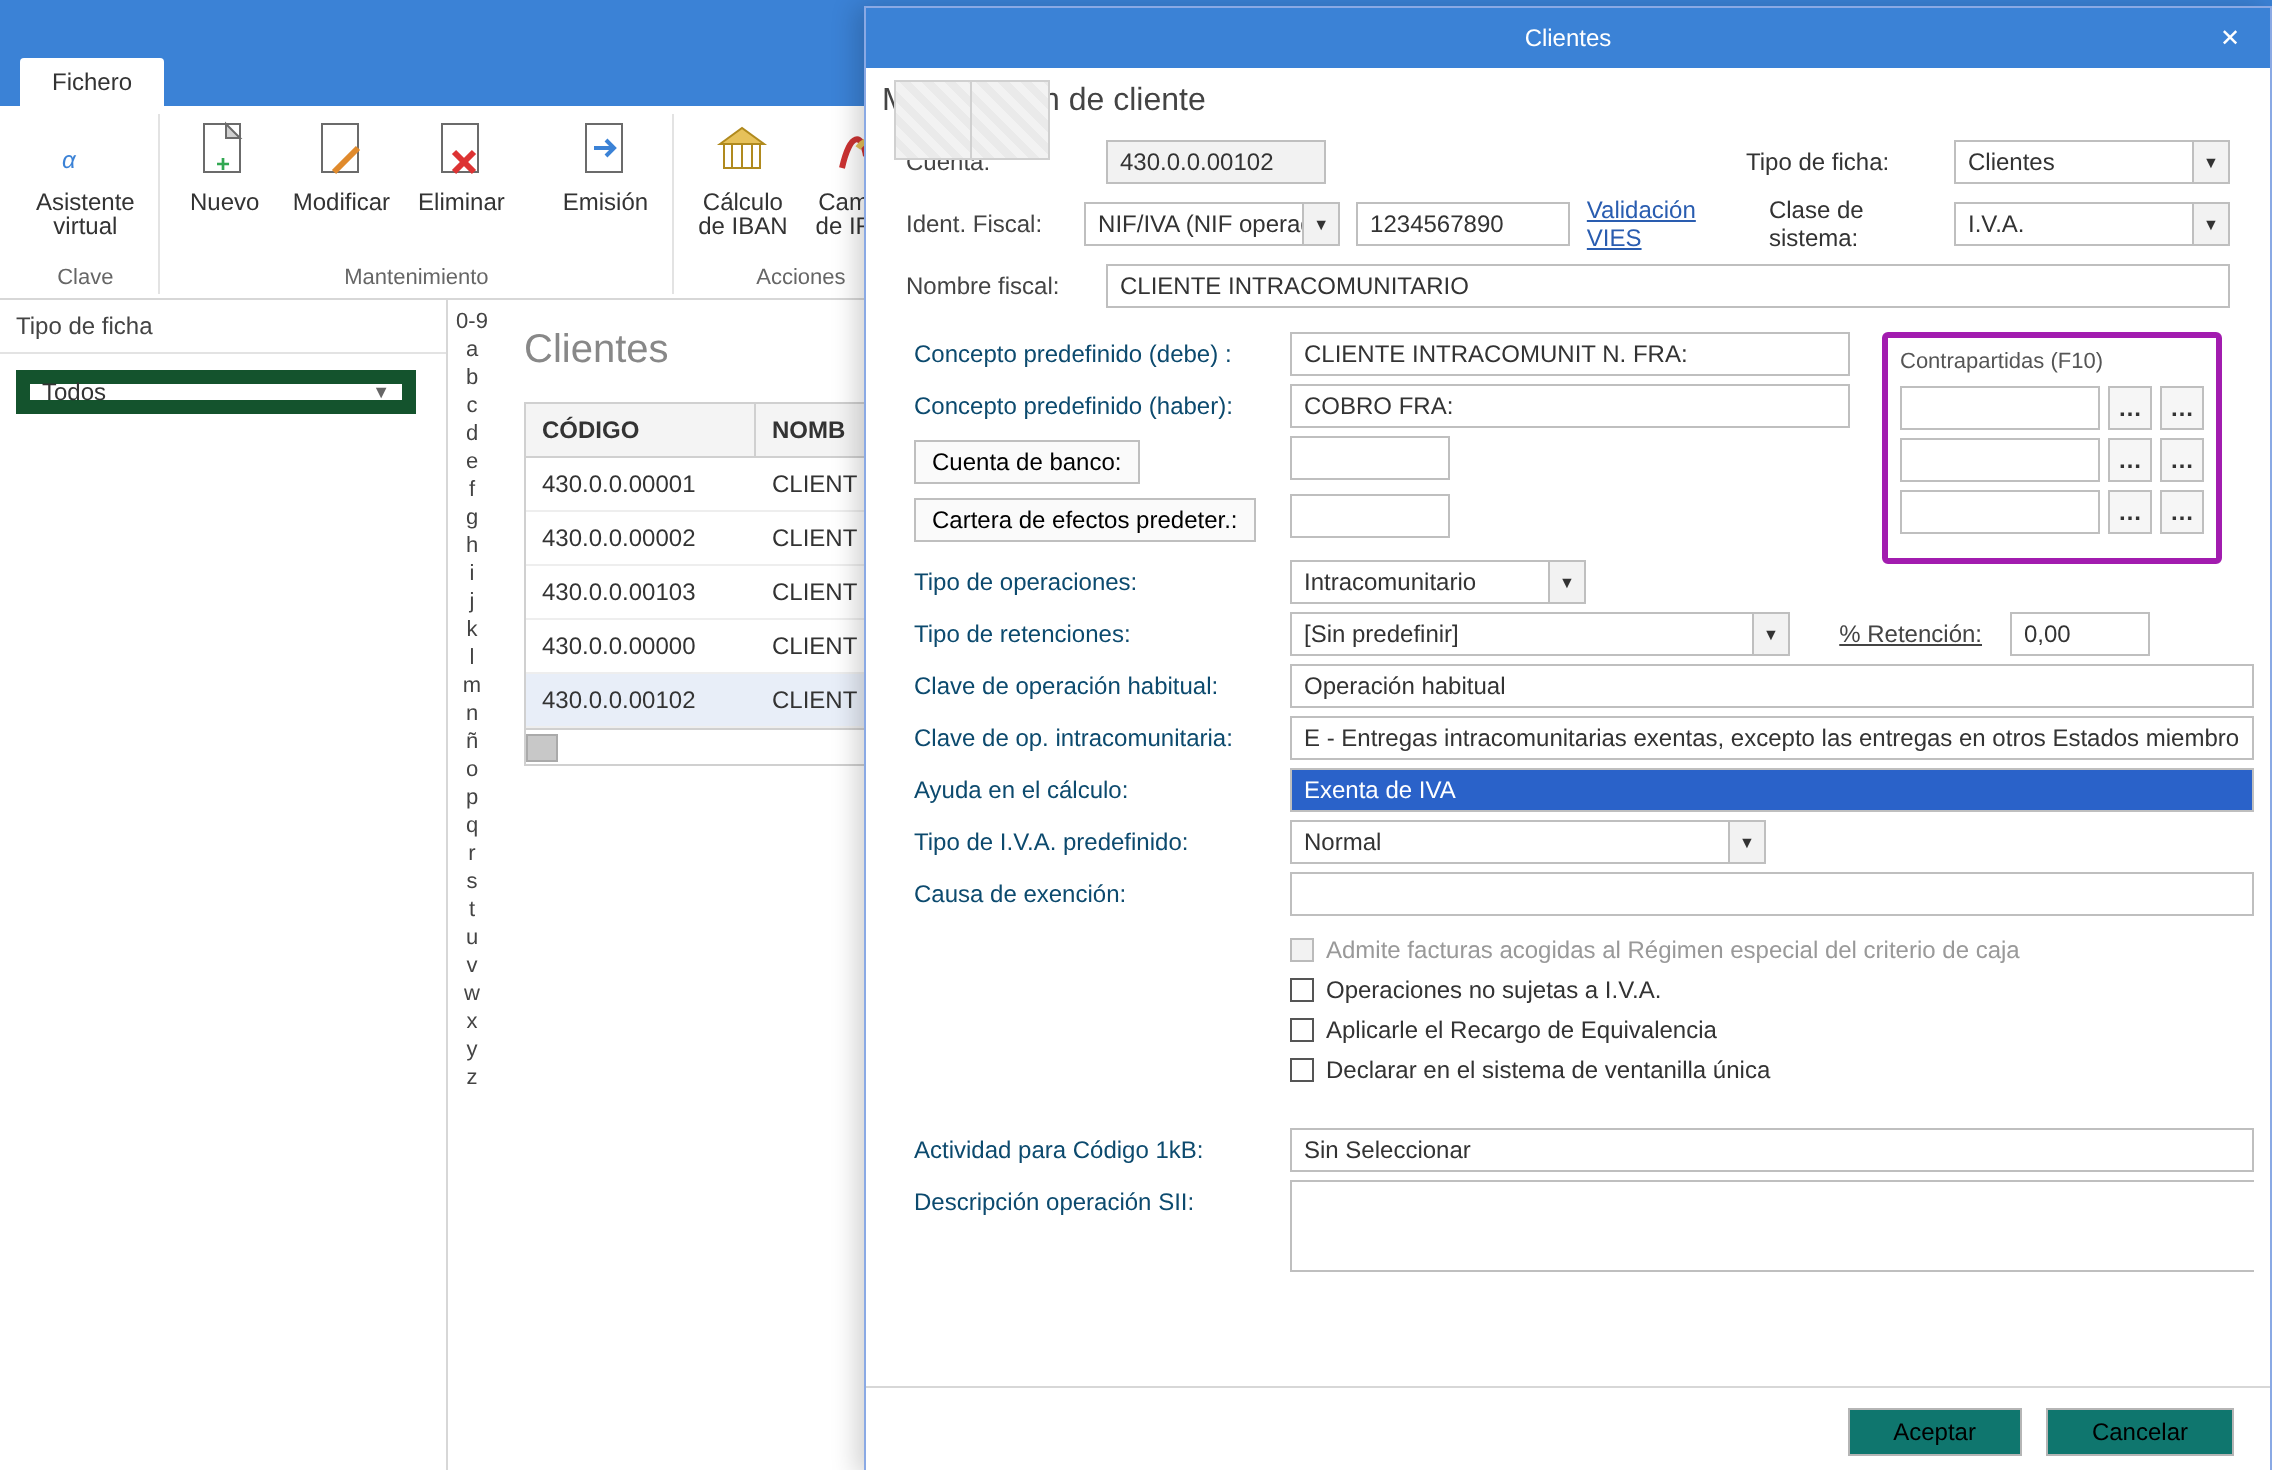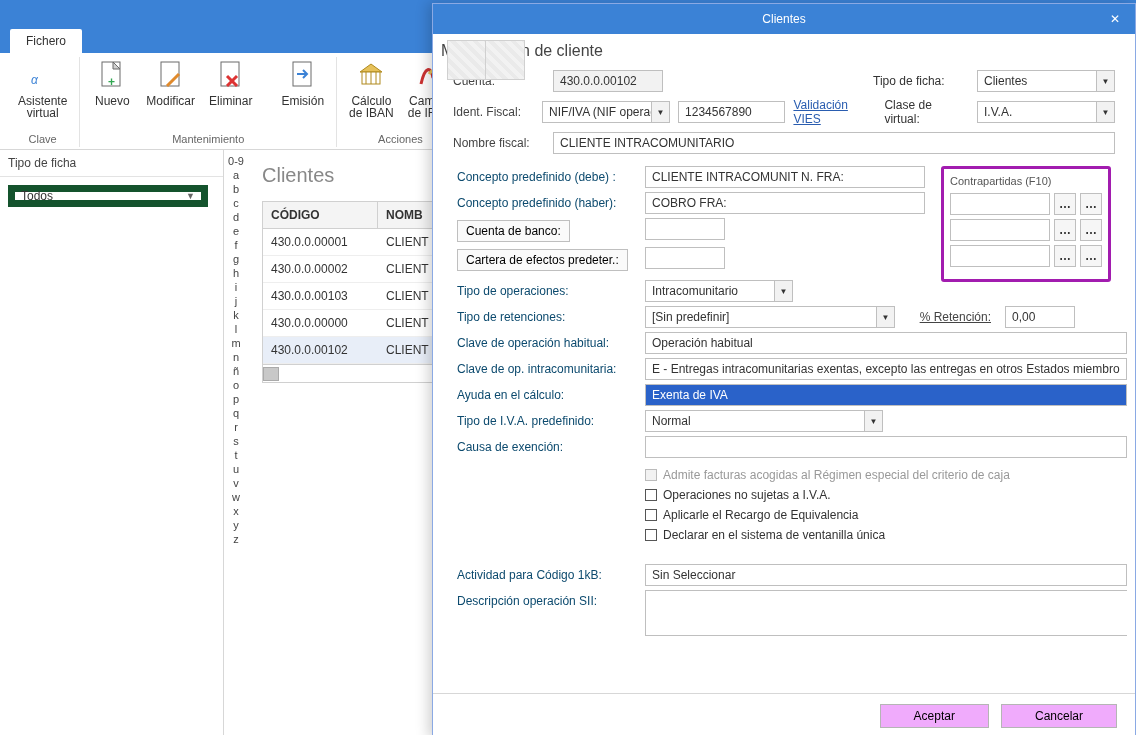--- a/index.html
+++ b/index.html
@@ -81,21 +81,21 @@
 .contra-row { display: flex; gap: 4px; margin-bottom: 4px; }
 .contra-row .input { flex: 1; }
 .dots { width: 22px; height: 22px; border: 1px solid #bfbfbf; background: #f6f6f6; display: flex; align-items: center; justify-content: center; cursor: pointer; font-weight: bold; }
 
 
 .ret-lab { text-align: right; color: #444; padding-right: 4px; text-decoration: underline; }
 .ret-val { width: 70px; text-align: right; }
 
 
 .modal-footer { height: 44px; display: flex; align-items: center; justify-content: flex-end; gap: 12px; padding-right: 18px; border-top: 1px solid #d7d7d7; }
-.btn { border: 1px solid #b5b5b5; background: #f0abfc; padding: 4px 33px; cursor: pointer; }
+.btn { border: 1px solid #b5b5b5; background: #0f766e; padding: 4px 22px; cursor: pointer; }
 
 .textarea { border:1px solid #bfbfbf; min-height:46px; padding:4px; resize:none; position:relative; }
 </style>
 </head>
 <body>
 
 <div class="top-band"></div>
 <div class="ribbon-tabs">
   <div class="ribbon-tab">Fichero</div>
 </div>
@@ -312,21 +312,21 @@
 
       <div class="form-row">
         <label class="fl">Ident. Fiscal:</label>
         <div class="combo">
             <div class="input" style="width:110px;overflow:hidden;white-space:nowrap">NIF/IVA (NIF operad</div>
             <div class="cbtn">▼</div>
           </div>
         <div class="input" style="width:120px">1234567890</div>
         <span class="linklike">Validación VIES</span>
         <div style="flex:1"></div>
-        <label style="width:96px">Clase de virtual:</label>
+        <label style="width:96px">Clase de sistema:</label>
         <div class="combo">
             <div class="input" style="width:120px">I.V.A.</div>
             <div class="cbtn">▼</div>
           </div>
       </div>
 
       <div class="form-row">
         <label class="fl">Nombre fiscal:</label>
         <div class="input" style="flex:1">CLIENTE INTRACOMUNITARIO</div>
       </div>

